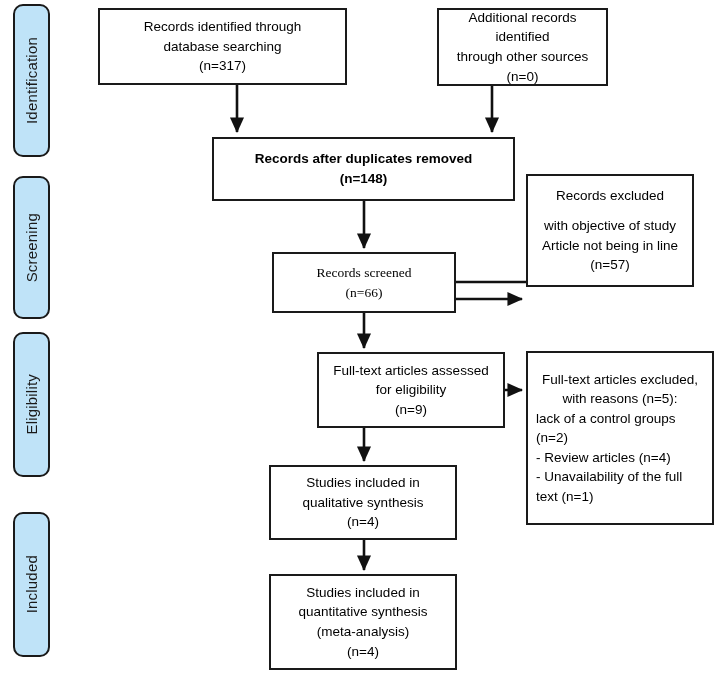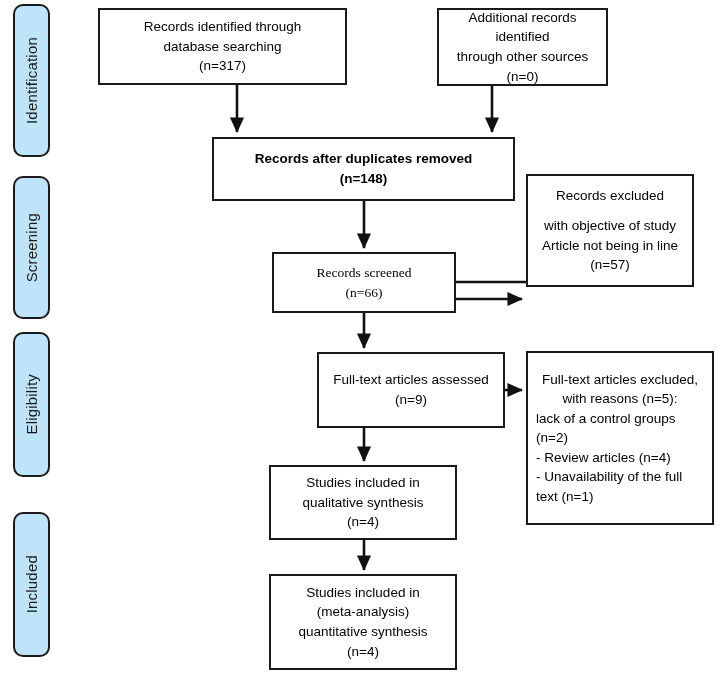--- a/index.html
+++ b/index.html
@@ -149,20 +149,21 @@
     <span class="line">(n=57)</span>
   </div>
 
   <div class="flow-box" style="left:272px; top:252px; width:184px; height:61px;font-family:Liberation Serif, serif;">
     <span class="line">Records screened</span>
     <span class="line">(n=66)</span>
   </div>
 
   <div class="flow-box" style="left:270px; top:352px; width:188px; height:76px;margin-left:47px;">
     <span class="line">Full-text articles assessed</span>
+    <span class="line">for eligibility</span>
     <span class="line">(n=9)</span>
   </div>
 
   <div class="flow-box align-left" style="left:526px; top:351px; width:188px; height:174px; padding:6px 8px;">
     <span class="line center">Full-text articles excluded,</span>
     <span class="line center">with reasons (n=5):</span>
     <span class="line">lack of a control groups</span>
     <span class="line">(n=2)</span>
     <span class="line">- Review articles (n=4)</span>
     <span class="line">- Unavailability of the full</span>
@@ -170,18 +171,18 @@
   </div>
 
   <div class="flow-box" style="left:269px; top:465px; width:188px; height:75px;">
     <span class="line">Studies included in</span>
     <span class="line">qualitative synthesis</span>
     <span class="line">(n=4)</span>
   </div>
 
   <div class="flow-box" style="left:269px; top:574px; width:188px; height:96px;">
     <span class="line">Studies included in</span>
+    <span class="line">quantitative synthesis</span>
     <span class="line">(meta-analysis)</span>
-    <span class="line">quantitative synthesis</span>
     <span class="line">(n=4)</span>
   </div>
 
 </div>
 
 </body></html>

